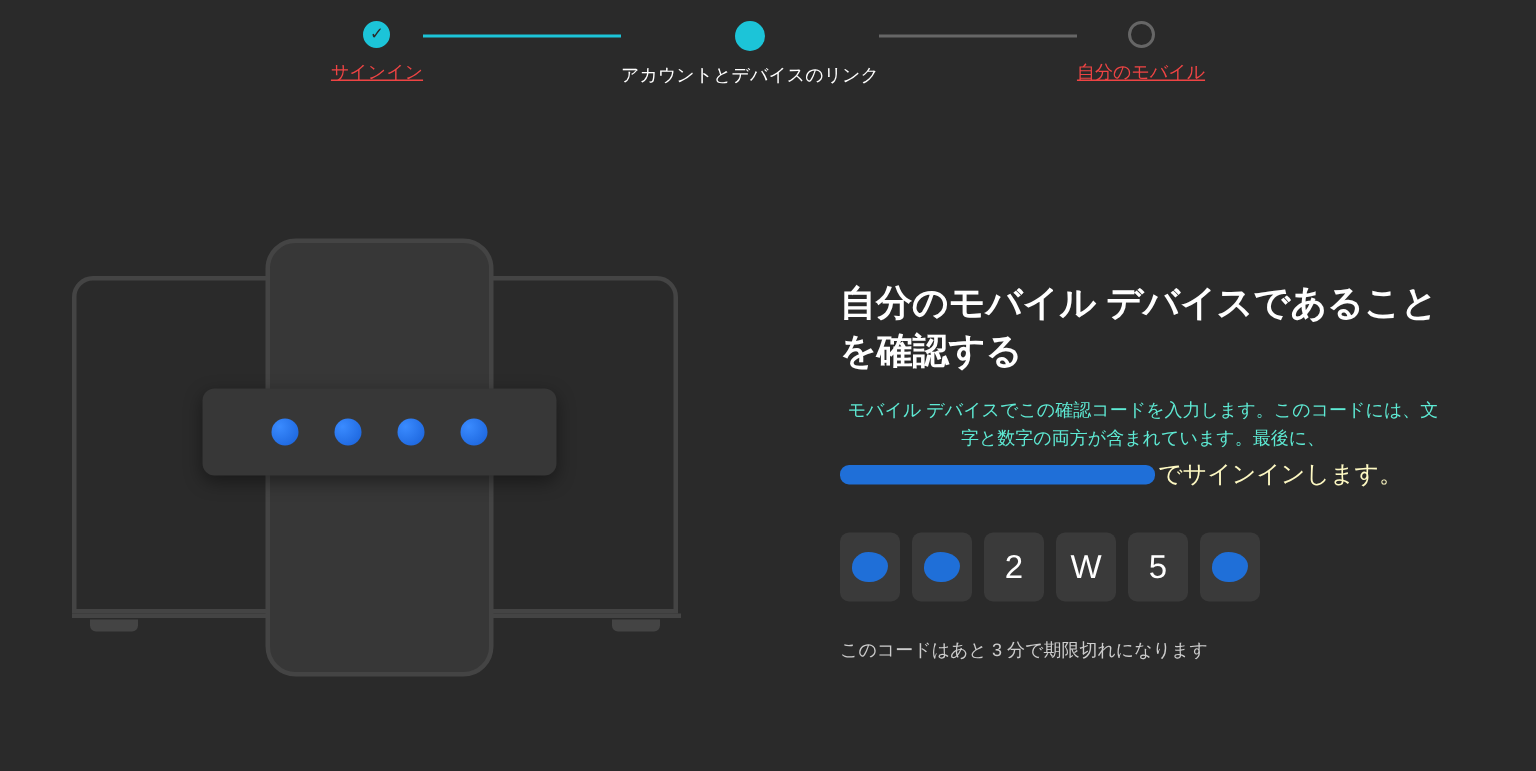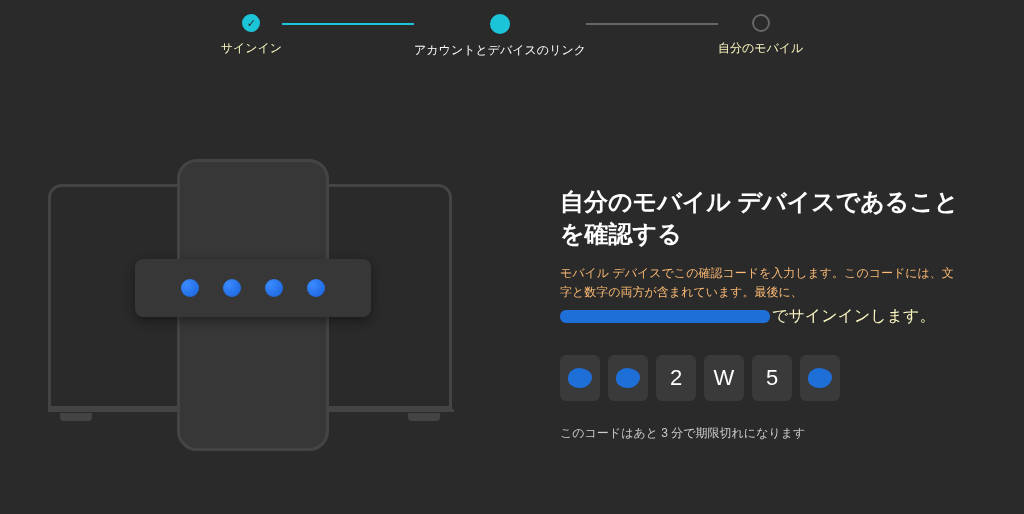--- a/index.html
+++ b/index.html
@@ -61,21 +61,22 @@
       color: #2a2a2a;
       font-size: 11px;
       line-height: 1;
     }
     .step-label {
       font-size: 12px;
       margin-top: 8px;
       white-space: nowrap;
     }
     .step-label.dim {
-      color: #fef9c3;
+      color: #ef4444;
+      text-decoration: underline;
     }
     .step-line {
       width: 132px;
       height: 2px;
       margin-top: 9px;
     }
     .step-line.solid {
       background: #1cc4d8;
     }
     .step-line.dashed {
@@ -173,23 +174,24 @@
       flex: 1;
       padding-top: 30px;
     }
     .verify h1 {
       font-size: 24px;
       font-weight: 600;
       margin-bottom: 14px;
     }
     .verify-desc {
       font-size: 12px;
-      color: #fdba74;
+      color: #5eead4;
       line-height: 1.6;
       margin-bottom: 4px;
+      text-align: center;
     }
     .redact {
       display: inline-block;
       width: 210px;
       height: 13px;
       background: #1f6fd8;
       border-radius: 6px;
       vertical-align: middle;
       margin-right: 2px;
     }

